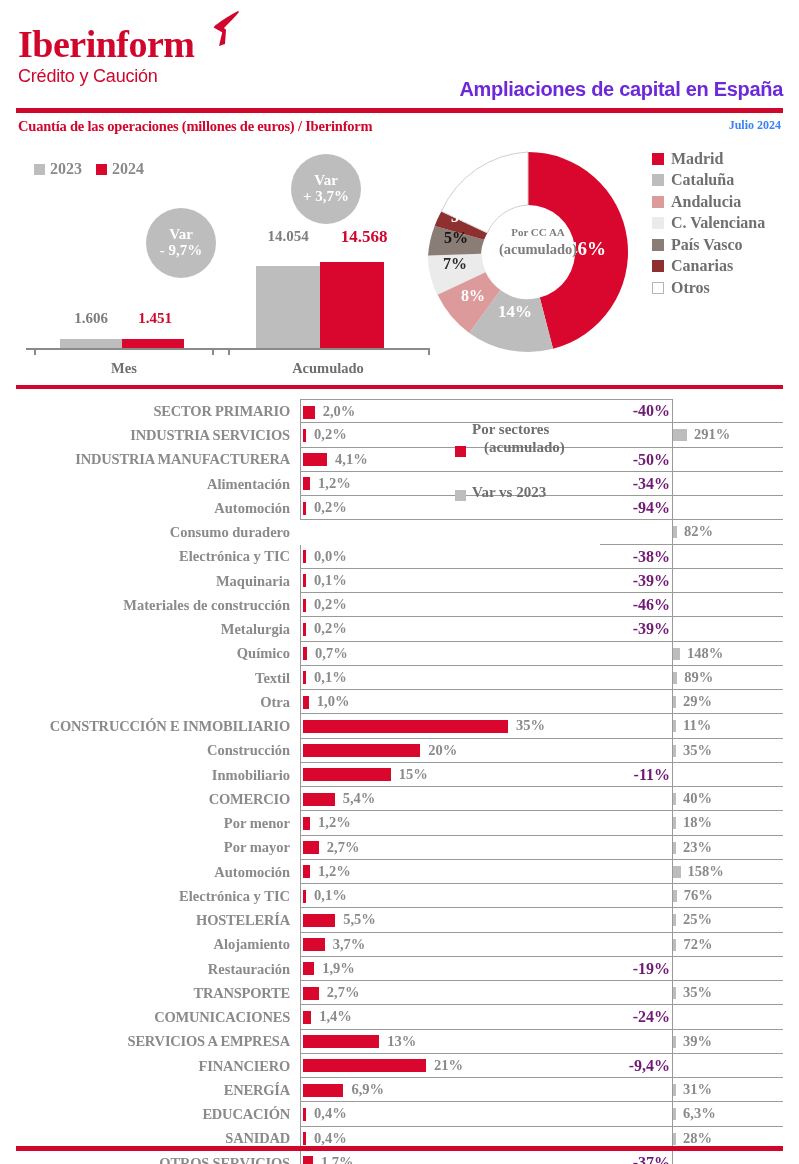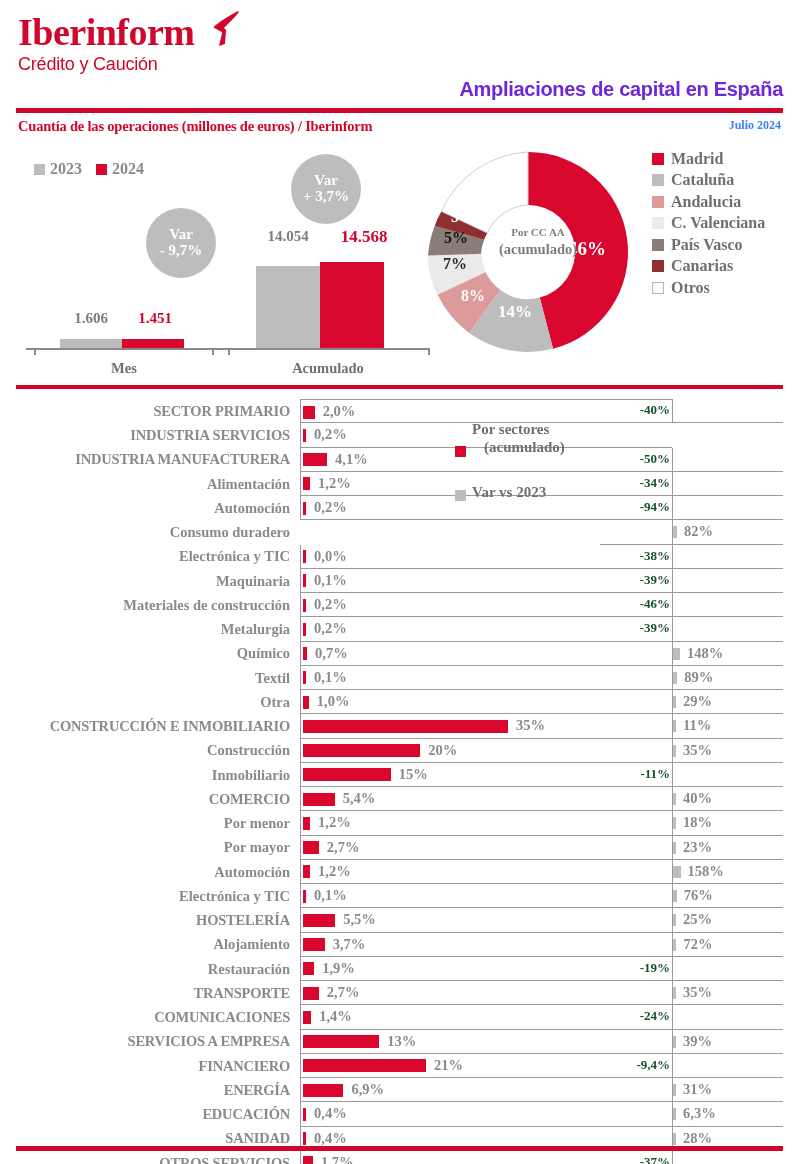--- a/index.html
+++ b/index.html
@@ -5,21 +5,21 @@
   * { box-sizing: border-box; margin: 0; padding: 0; }
   html, body {
     width: 799px; height: 1164px;
     background: #ffffff;
     font-family: "Liberation Serif", "DejaVu Serif", serif;
     overflow: hidden;
   }
   #page { position: relative; width: 799px; height: 1164px; background:#fff; }
 
   
-  .logo-block { position: absolute; left: 18px; top: 12px; }
+  .logo-block { position: absolute; left: 18px; top: 24px; }
   .logo-word {
     font-family: "Liberation Serif", serif;
     font-weight: bold; font-size: 38px; color: #d1062c;
     letter-spacing: -0.5px; line-height: 40px;
   }
   .logo-sub {
     font-family: "Liberation Sans", sans-serif;
     font-size: 18px; color: #d1062c; letter-spacing: -0.2px;
     margin-top: 2px; line-height: 20px;
   }
@@ -116,21 +116,21 @@
   }
 
   
   .vpanel {
     position: absolute; left: 600px; top: 0; width: 183px; height: 24.25px;
     border-bottom: 1px solid #9a9a9a;
   }
   .vdiv { position: absolute; left: 72px; top: 0; width: 1px; height: 24.25px; background: #9a9a9a; }
   .vneg {
     position: absolute; right: 113px; top: 3px;
-    font-family: "Liberation Serif", serif; font-weight: bold; font-size: 13px; color: #14532d;
+    font-family: "Liberation Serif", serif; font-weight: bold; font-size: 16px; color: #701a75;
   }
   .vpos-bar { position: absolute; left: 73px; top: 6px; height: 12px; background: #bdbdbd; }
   .vpos-val {
     position: absolute; top: 3px;
     font-family: "Liberation Serif", serif; font-weight: bold; font-size: 14.5px; color: #8a8a8a;
   }
 
   
   .tbl-legend { position: absolute; left: 455px; top: 20px; width: 150px; }
   .tl-row { display: flex; align-items: flex-end; gap: 6px; }
@@ -284,20 +284,25 @@
           <div class="vdiv"></div>
           <div class="vneg">-40%</div>
         </div>
       </div>
       <div class="srow">
         <div class="slabel major" style="font-size: 14.5px;">INDUSTRIA SERVICIOS</div>
         <div class="spanel">
           <div class="sbar" style="width: 3px;"></div>
           <div class="sbar-val" style="left: 13px;">0,2%</div>
         </div>
+        <div class="vpanel">
+          <div class="vdiv"></div>
+          <div class="vpos-bar" style="width: 14px;"></div>
+          <div class="vpos-val" style="left: 94px;">291%</div>
+        </div>
       </div>
       <div class="srow">
         <div class="slabel major" style="font-size: 14.5px;">INDUSTRIA MANUFACTURERA</div>
         <div class="spanel">
           <div class="sbar" style="width: 24.0143px;"></div>
           <div class="sbar-val" style="left: 34.0143px;">4,1%</div>
         </div>
         <div class="vpanel">
           <div class="vdiv"></div>
           <div class="vneg">-50%</div>

